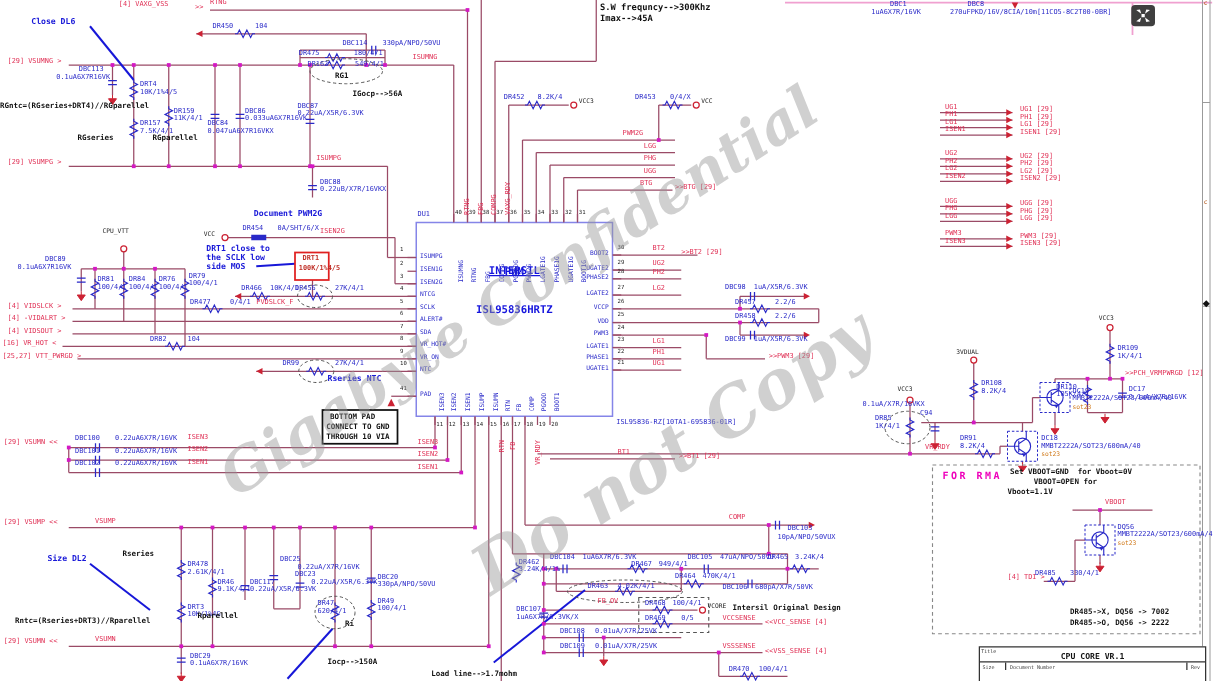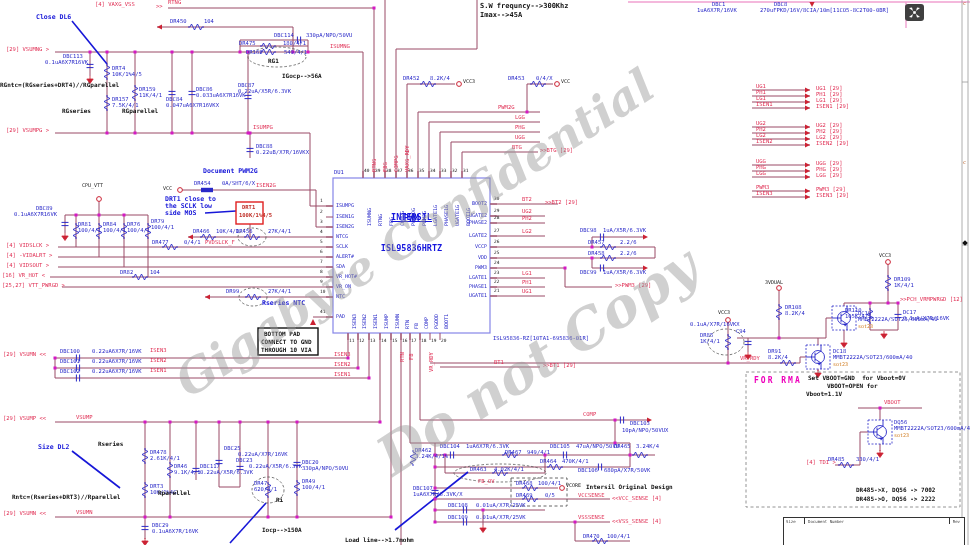--- a/index.html
+++ b/index.html
@@ -429,21 +429,21 @@
       <line x1="369" y1="333" x2="369" y2="340" stroke="#9a4a66" stroke-width="1"></line>
       <line x1="380" y1="333" x2="380" y2="340" stroke="#9a4a66" stroke-width="1"></line>
       <line x1="391" y1="333" x2="391" y2="340" stroke="#9a4a66" stroke-width="1"></line>
       <line x1="401" y1="333" x2="401" y2="340" stroke="#9a4a66" stroke-width="1"></line>
       <line x1="410" y1="333" x2="410" y2="340" stroke="#9a4a66" stroke-width="1"></line>
       <line x1="420" y1="333" x2="420" y2="340" stroke="#9a4a66" stroke-width="1"></line>
       <line x1="430" y1="333" x2="430" y2="340" stroke="#9a4a66" stroke-width="1"></line>
       <line x1="440" y1="333" x2="440" y2="340" stroke="#9a4a66" stroke-width="1"></line>
     </svg>
   <div id="textlayer">
-      <span class="t b" style="left: 36px; top: 14px;">Close DL6</span>
+      <span class="t b" style="left: 25px; top: 14px;">Close DL6</span>
       <span class="t n" style="left: 95px; top: 2px;">[4] VAXG_VSS</span>
       <span class="t n" style="left: 156px; top: 4px;">&gt;&gt;</span>
       <span class="t n" style="left: 168px; top: 0px;">RTNG</span>
       <span class="t r" style="left: 170px; top: 19px;">DR450</span>
       <span class="t r" style="left: 204px; top: 19px;">104</span>
       <span class="t n" style="left: 6px; top: 47px;">[29] VSUMNG &gt;</span>
       <span class="t r" style="left: 63px; top: 54px;">DBC113</span>
       <span class="t r" style="left: 45px; top: 60px;">0.1uA6X7R16VK</span>
       <span class="t k" style="left: 0px; top: 82px;">RGntc=(RGseries+DRT4)//RGparellel</span>
       <span class="t r" style="left: 112px; top: 66px;">DRT4</span>
@@ -789,20 +789,24 @@
       <span class="t u" style="left: 411px; top: 339px;">17</span>
       <span class="t pin vtx" style="left: 424px; top: 329px;">COMP</span>
       <span class="t u" style="left: 421px; top: 339px;">18</span>
       <span class="t pin vtx" style="left: 434px; top: 329px;">PGOOD</span>
       <span class="t u" style="left: 431px; top: 339px;">19</span>
       <span class="t pin vtx" style="left: 444px; top: 329px;">BOOT1</span>
       <span class="t u" style="left: 441px; top: 339px;">20</span>
     </div>
 
   <div id="titleblock">
+    <div class="tb-row2">
+      <span class="tb-title-label">Title</span>
+      <div class="tb-title">CPU CORE VR.1</div>
+    </div>
     <div class="tb-row3">
       <span class="tb-size">Size</span>
       <span class="tb-doc">Document Number</span>
       <span class="tb-rev">Rev</span>
       <span class="tb-v1"></span>
       <span class="tb-v2"></span>
     </div>
   </div>
 
   <div id="fiticon">

